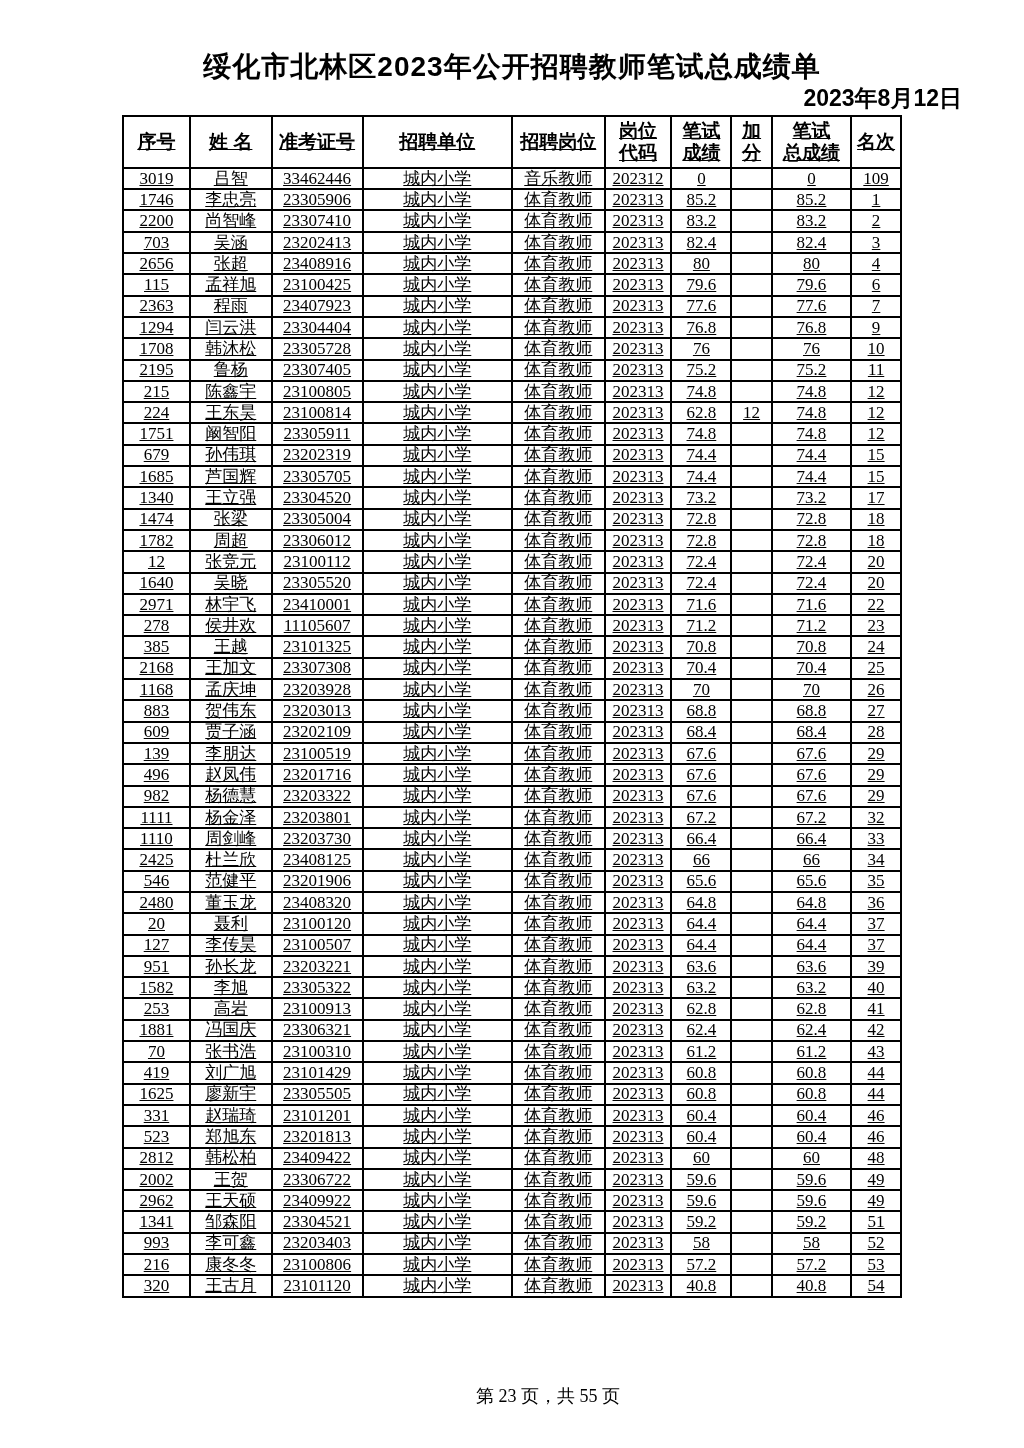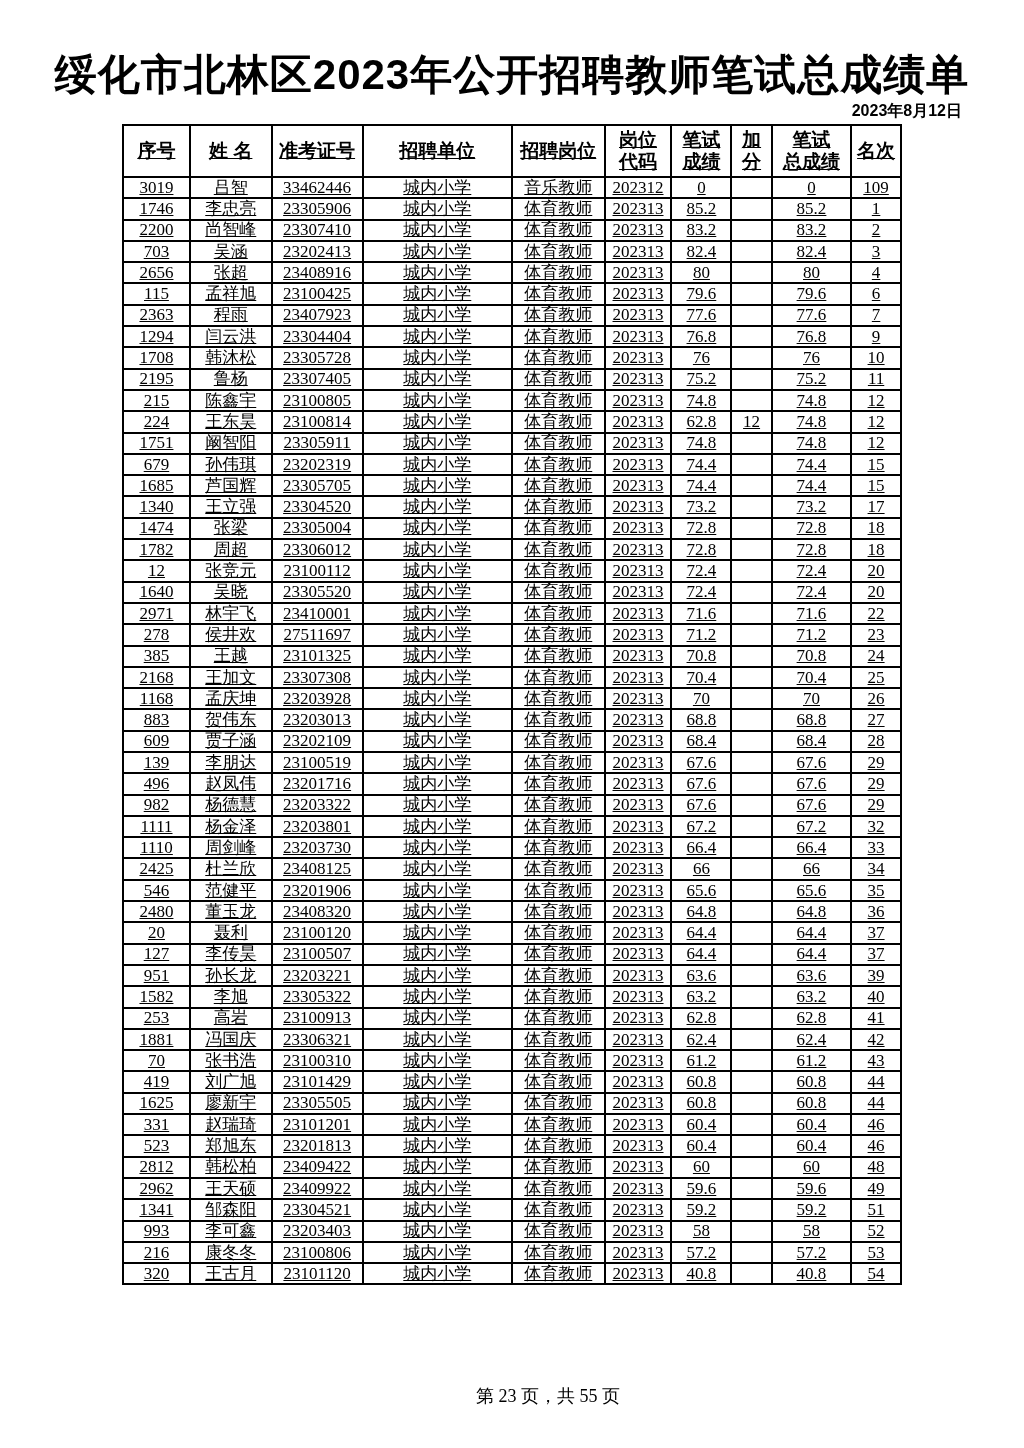--- a/index.html
+++ b/index.html
@@ -4,26 +4,26 @@
 <style>
   html,body{margin:0;padding:0;background:#fff;}
   .page{
     width:1024px;height:1448px;background:#ffffff;color:#000;
     font-family:"Liberation Serif", serif;
     position:relative;box-sizing:border-box;overflow:hidden;
   }
   .doc-title{
     margin:0;padding-top:50px;text-align:center;
     font-family:"Liberation Sans", sans-serif;
-    font-size:42px;font-weight:bold;letter-spacing:1px;line-height:1.2;
+    font-size:28px;font-weight:bold;letter-spacing:1px;line-height:1.2;
   }
   .doc-date{
     width:900px;margin:2px auto 4px auto;text-align:right;
     font-family:"Liberation Sans", sans-serif;
-    font-size:16px;font-weight:bold;line-height:1.1;
+    font-size:23px;font-weight:bold;line-height:1.1;
   }
   table.score-table{
     width:780px;margin:0 auto;table-layout:fixed;
     border-collapse:separate;border-spacing:0;
     border:1px solid #000;
     text-decoration:underline;
   }
   .score-table th,.score-table td{
     border:1px solid #000;text-align:center;vertical-align:middle;
     padding:0 1px;overflow:hidden;
@@ -331,21 +331,21 @@
           <td>体育教师</td>
           <td>202313</td>
           <td>71.6</td>
           <td></td>
           <td>71.6</td>
           <td>22</td>
         </tr>
         <tr>
           <td>278</td>
           <td>侯井欢</td>
-          <td>27511697</td>
+          <td>11105607</td>
           <td>城内小学</td>
           <td>体育教师</td>
           <td>202313</td>
           <td>71.2</td>
           <td></td>
           <td>71.2</td>
           <td>23</td>
         </tr>
         <tr>
           <td>385</td>
@@ -639,20 +639,32 @@
           <td>2812</td>
           <td>韩松柏</td>
           <td>23409422</td>
           <td>城内小学</td>
           <td>体育教师</td>
           <td>202313</td>
           <td>60</td>
           <td></td>
           <td>60</td>
           <td>48</td>
+        </tr>
+        <tr>
+          <td>2002</td>
+          <td>王贺</td>
+          <td>23306722</td>
+          <td>城内小学</td>
+          <td>体育教师</td>
+          <td>202313</td>
+          <td>59.6</td>
+          <td></td>
+          <td>59.6</td>
+          <td>49</td>
         </tr>
         <tr>
           <td>2962</td>
           <td>王天硕</td>
           <td>23409922</td>
           <td>城内小学</td>
           <td>体育教师</td>
           <td>202313</td>
           <td>59.6</td>
           <td></td>

